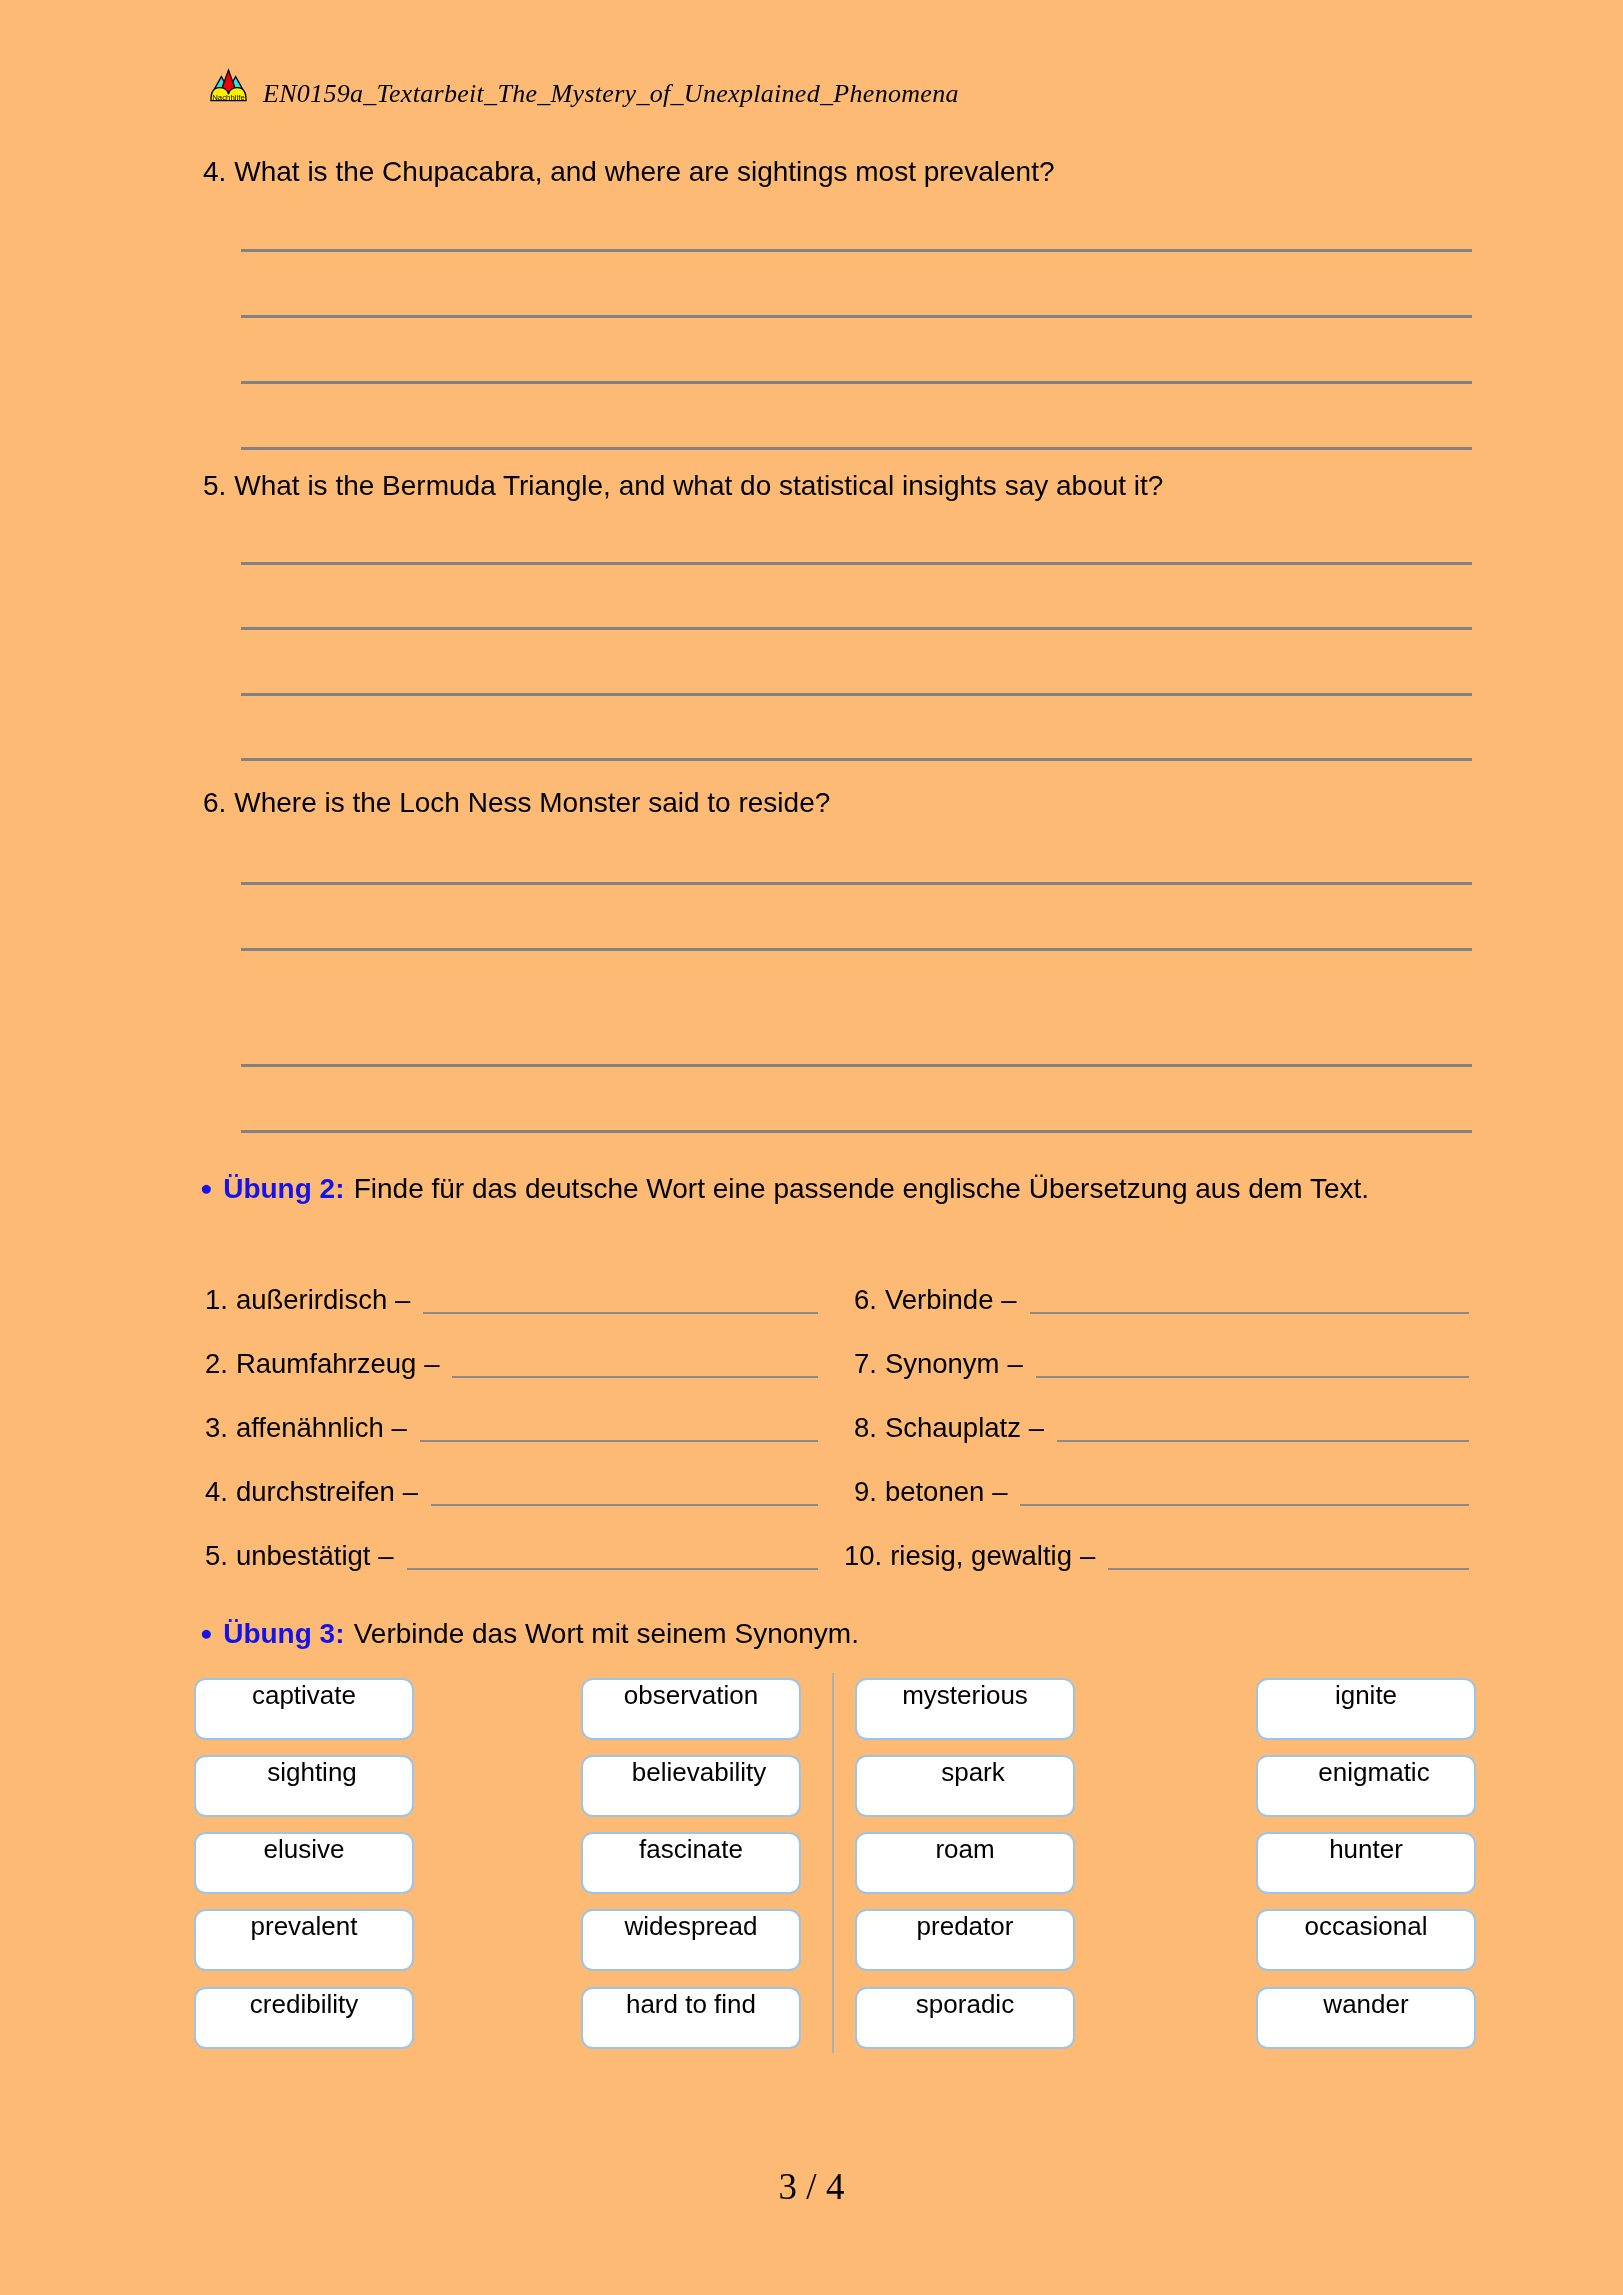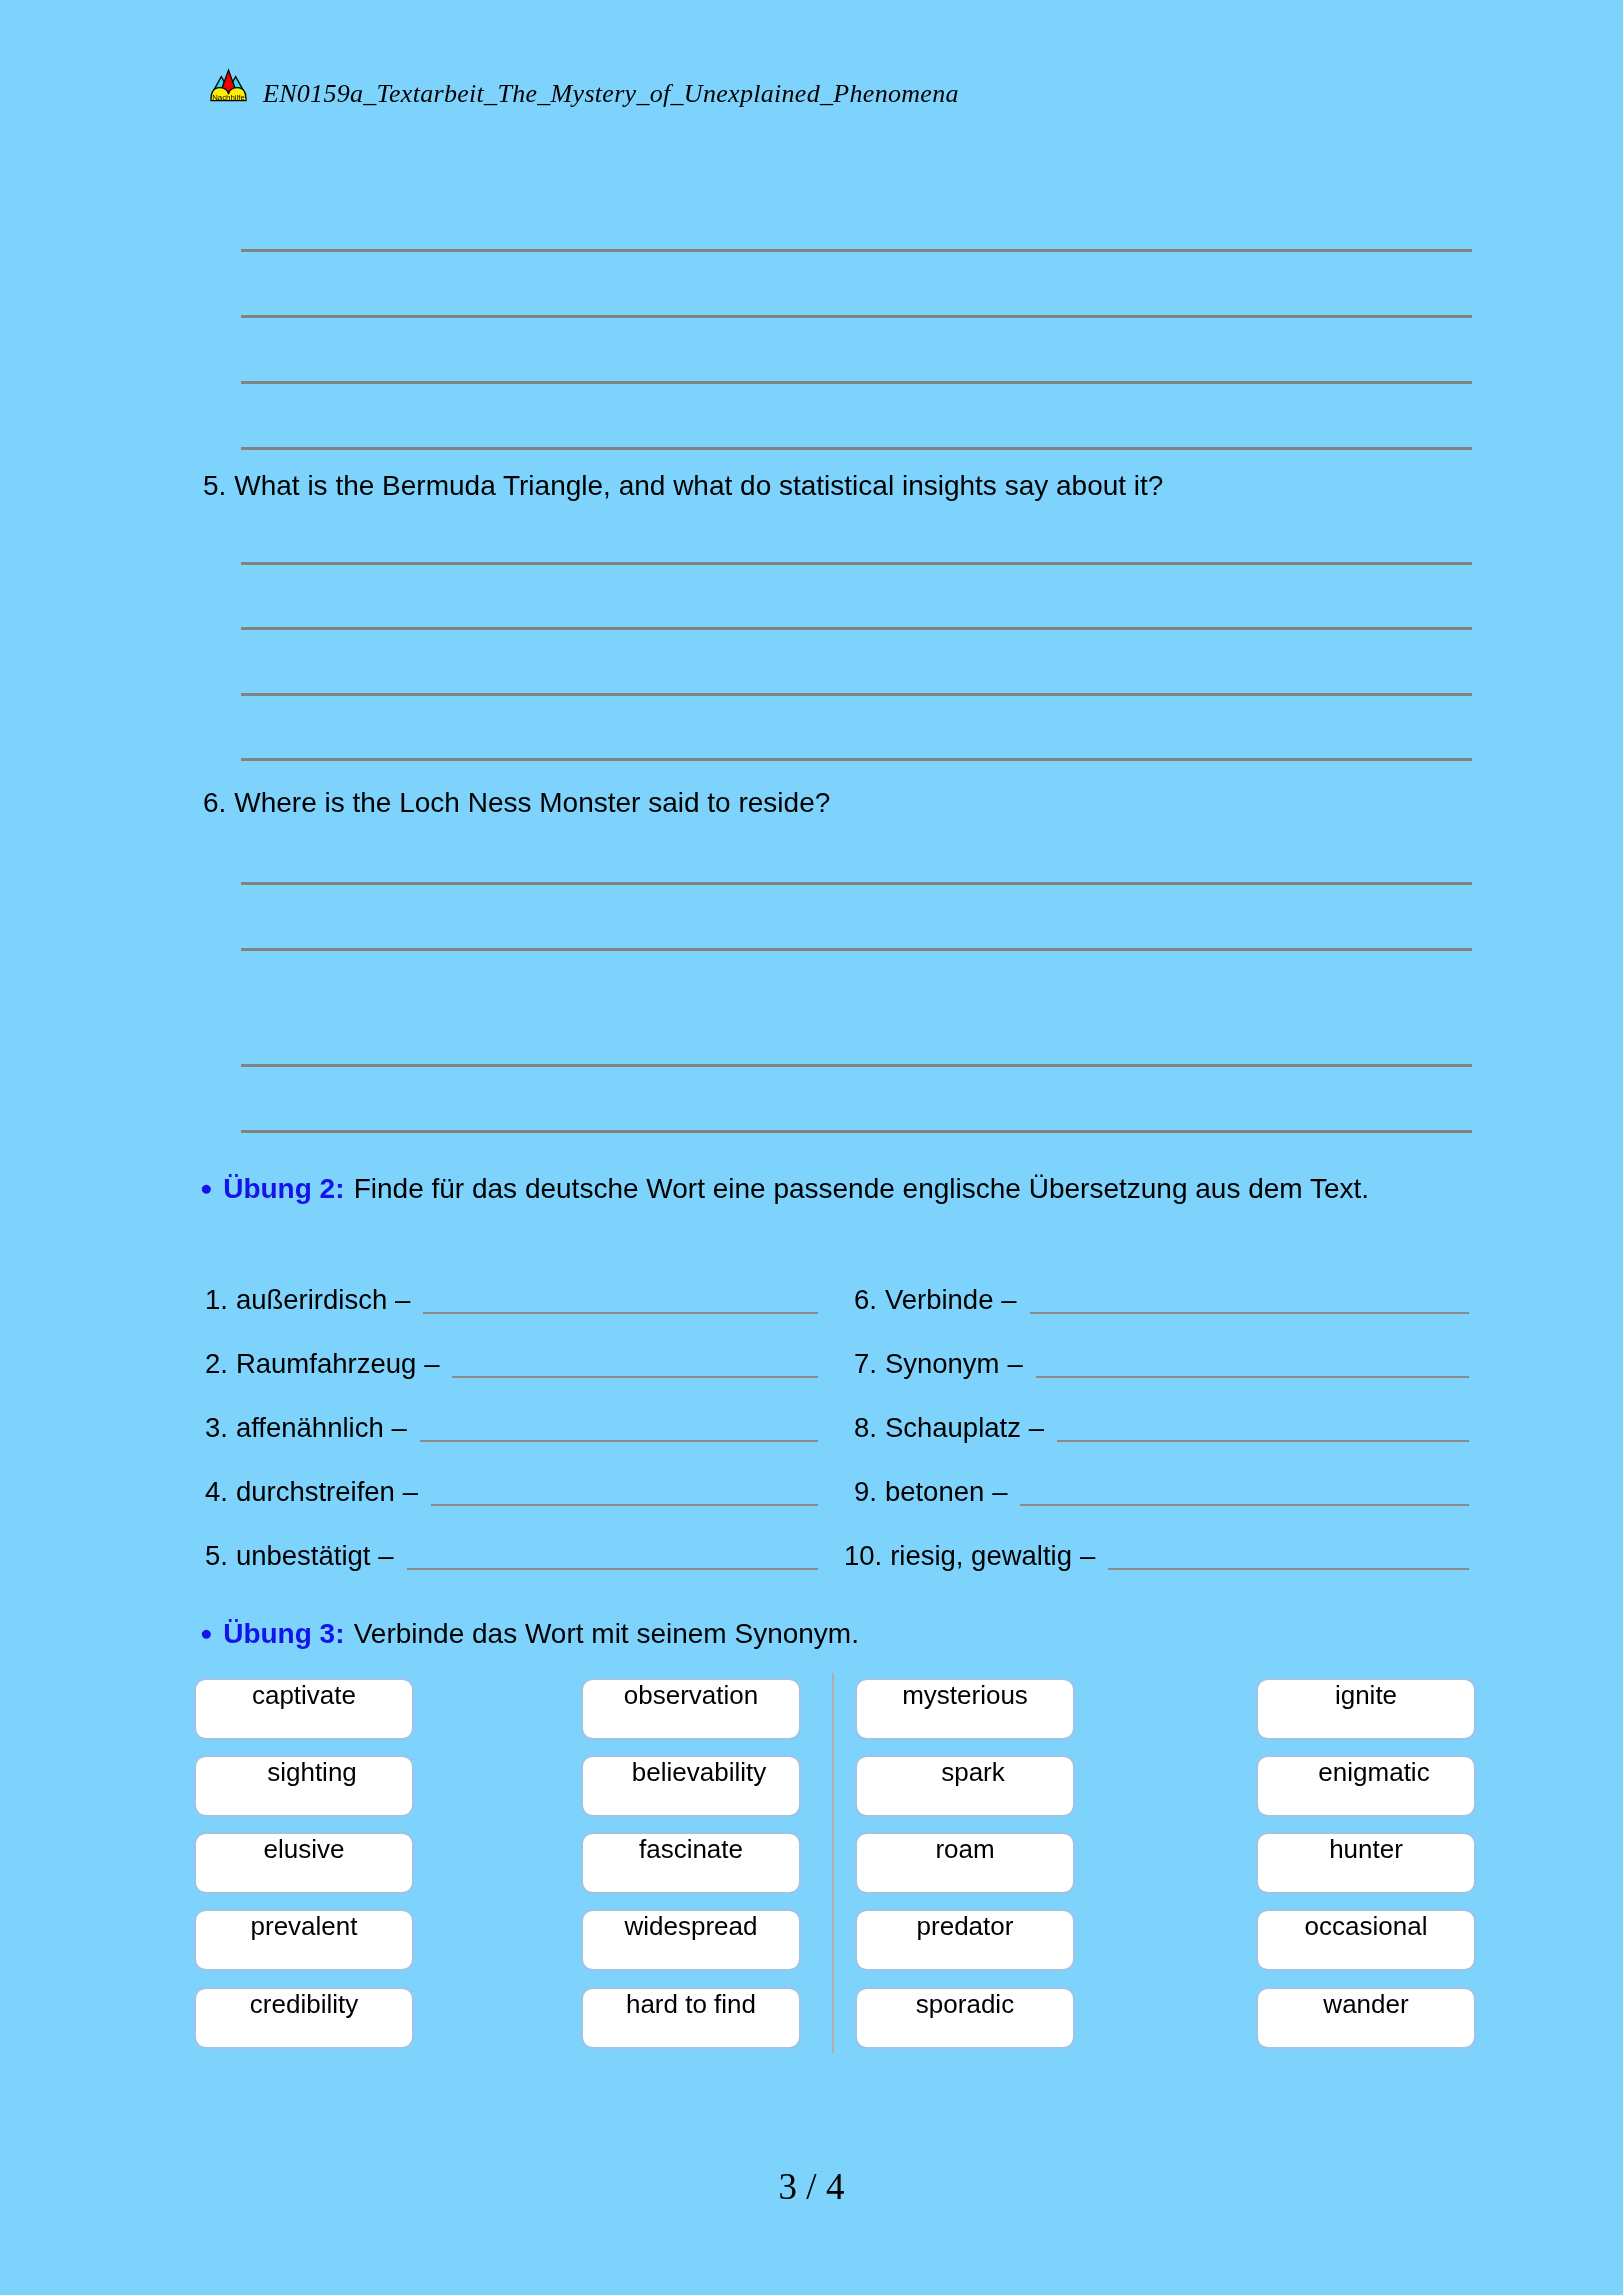--- a/index.html
+++ b/index.html
@@ -1,20 +1,20 @@
 <!DOCTYPE html>
 <html style="font-size:10.5px"><head>
 <meta charset="utf-8">
 <style>
   html, body { margin: 0; padding: 0; background: #fff; }
   .page {
     position: relative;
     width: 1623px;
     height: 2295px;
-    background: #7dd3fc;
+    background: #fdba74;
     font-family: "Liberation Sans", sans-serif;
     color: #000;
     overflow: hidden;
   }
 
   
   .logo { position: absolute; left: 209px; top: 68px; width: 39px; height: 38px; }
   .doc-title {
     position: absolute; left: 263px; top: 79px;
     font-family: "Liberation Serif", serif;
@@ -103,20 +103,23 @@
     <svg width="39" height="38" viewBox="0 0 60 58">
       <polygon points="4,40 19,13 34,40" fill="#33ddee" stroke="#000" stroke-width="2"></polygon>
       <polygon points="26,40 41,13 56,40" fill="#33ddee" stroke="#000" stroke-width="2"></polygon>
       <polygon points="18,36 30,3 42,36" fill="#ee0000" stroke="#000" stroke-width="2"></polygon>
       <path d="M3,50 Q3,30 16,30 Q28,30 30,40 Q32,30 44,30 Q57,30 57,50 Z" fill="#ffee00" stroke="#000" stroke-width="2"></path>
       <text x="30" y="49" text-anchor="middle" font-size="12" font-family="Liberation Sans, sans-serif" fill="#000">Nachhilfe</text>
     </svg>
   </div>
   <div class="doc-title">EN0159a_Textarbeit_The_Mystery_of_Unexplained_Phenomena</div>
 
+  <div class="q" style="top:153px">
+    <span class="qnum">4.</span><span>What is the Chupacabra, and where are sightings most prevalent?</span>
+  </div>
   <div class="aline" style="top:249px"></div>
   <div class="aline" style="top:315px"></div>
   <div class="aline" style="top:381px"></div>
   <div class="aline" style="top:447px"></div>
 
   <div class="q" style="top:467px">
     <span class="qnum">5.</span><span>What is the Bermuda Triangle, and what do statistical insights say about it?</span>
   </div>
   <div class="aline" style="top:562px"></div>
   <div class="aline" style="top:627px"></div>

